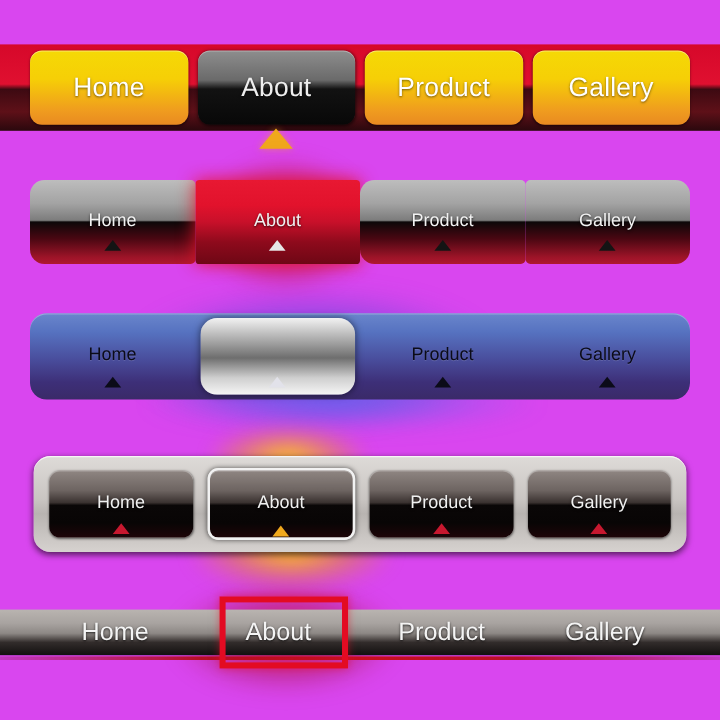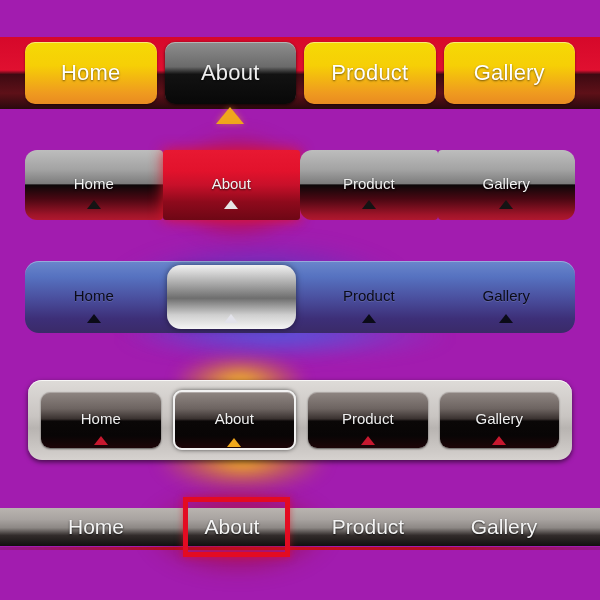--- a/index.html
+++ b/index.html
@@ -12,21 +12,21 @@
     height: 600px;
     overflow: hidden;
     font-family: "Liberation Sans", sans-serif;
     background: #070707;
     position: relative;
   }
   #stage {
     position: relative;
     width: 600px;
     height: 600px;
-    background: #a21caf;
+    background: #d946ef;
   }
 
   
   .bar { position: absolute; }
   .lbl { white-space: nowrap; }
 
   
   #bar1 { left: 0; top: 37px; width: 600px; height: 72px; }
   #bar1 .redband {
     position: absolute; left: 0; top: 0; width: 600px; height: 72px;

